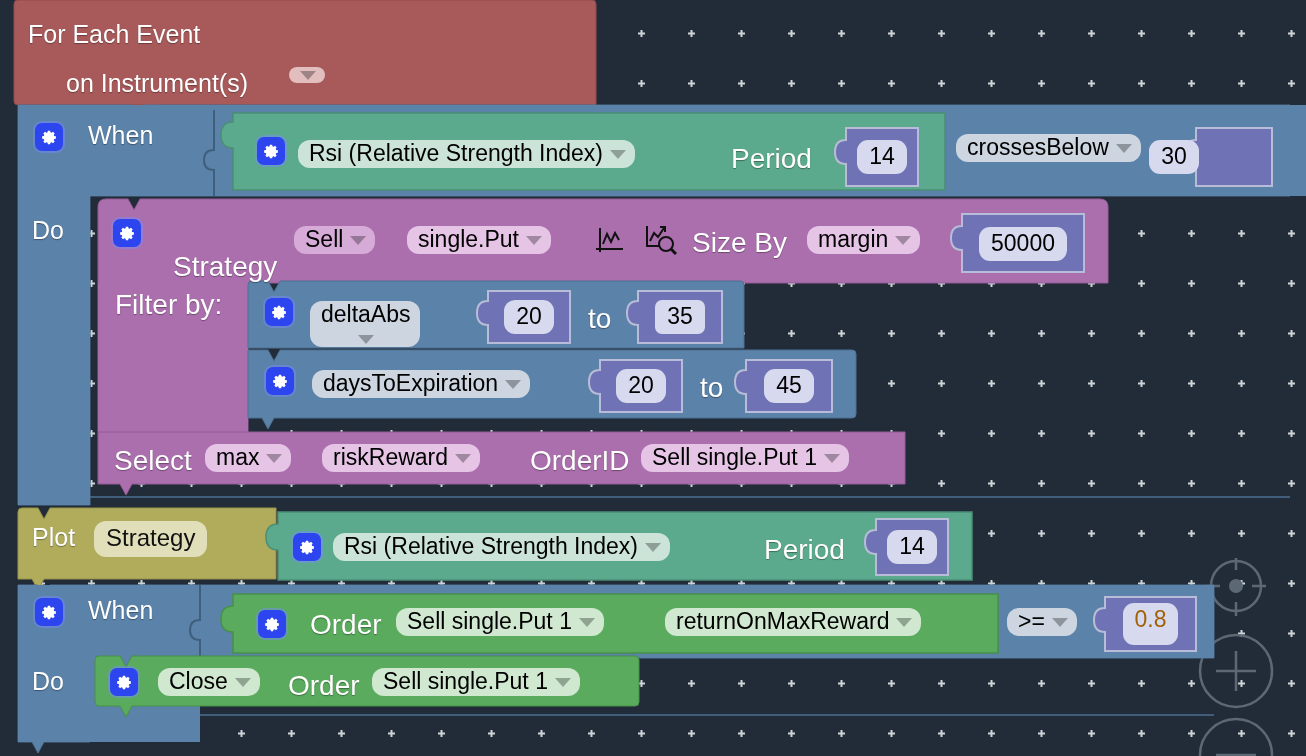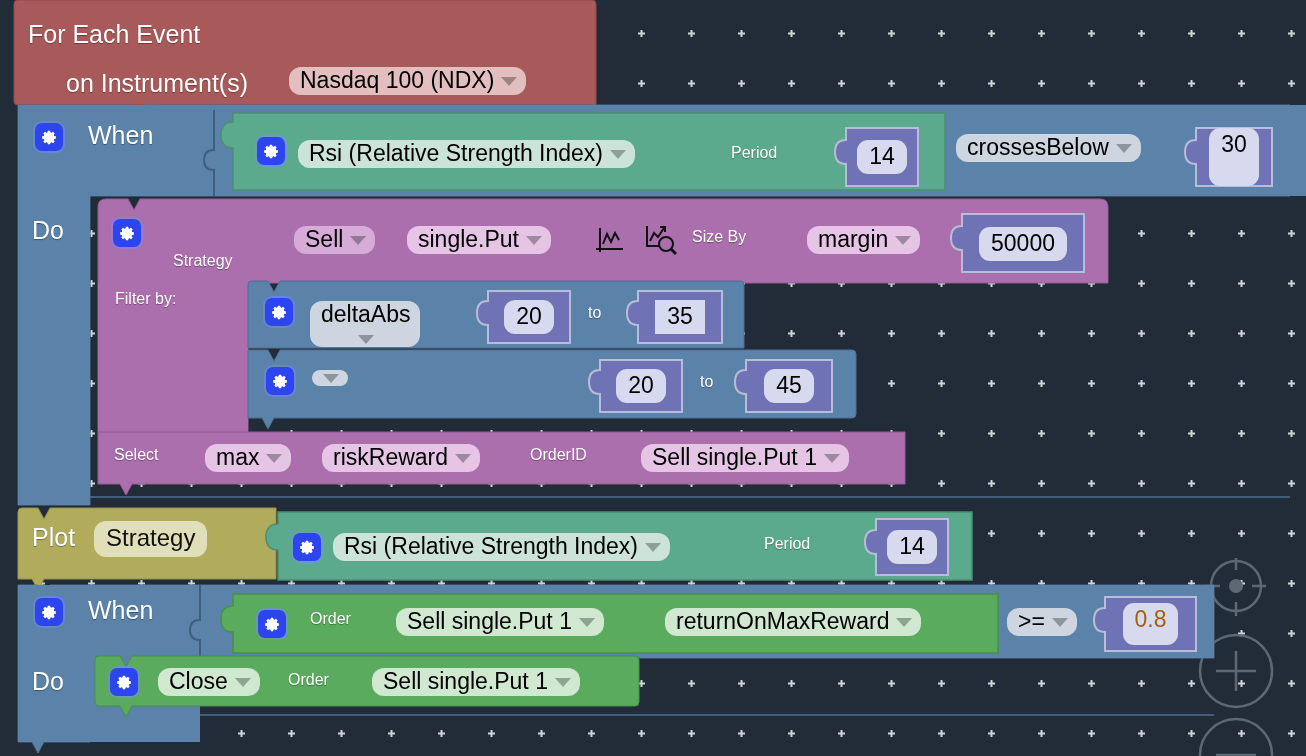--- a/index.html
+++ b/index.html
@@ -11,21 +11,21 @@
       none;
     font-family:"Liberation Sans", sans-serif;
     position:relative;
     -webkit-font-smoothing:antialiased;
   }
   #gridsvg{position:absolute;left:0;top:0;width:1306px;height:756px;}
 
   
   .blk{position:absolute;box-sizing:border-box;}
   .lbl{
-    color:#ffffff;font-size:16px;line-height:1;white-space:nowrap;
+    color:#ffffff;font-size:28px;line-height:1;white-space:nowrap;
     text-shadow:0 1px 1px rgba(0,0,0,.35);
   }
   .field{
     display:inline-flex;align-items:center;gap:7px;
     border-radius:12px;padding:2px 9px 3px 11px;
     font-size:23px;line-height:1;color:#000;white-space:nowrap;
   }
   .caret{
     width:0;height:0;border-left:8px solid transparent;border-right:8px solid transparent;
     border-top:9px solid rgba(0,0,0,.30);display:inline-block;margin-top:2px;
@@ -140,21 +140,20 @@
 
     <path d="M876,519 L876,530 q-11,0 -11,12 q0,12 11,12 L876,575 L948,575 L948,519 Z" fill="#6f72b4" stroke="#b9bcd8" stroke-width="2"></path>
 
     <path d="M1105,597 L1105,608 q-11,0 -11,12 q0,12 11,12 L1105,651 L1196,651 L1196,597 Z" fill="#6f72b4" stroke="#b9bcd8" stroke-width="2"></path>
   </g>
 </svg>
 
 <div class="blk lbl" style="left:28px;top:22px;font-size:25px;">For Each Event</div>
 <div class="blk lbl" style="left:66px;top:71px;font-size:25px;">on Instrument(s)</div>
 <div class="blk field" style="left:289px;top:67px;background:#e3bebe;">
-  <span>Nasdaq 100 (NDX)</span>
   <span class="caret"></span>
 </div>
 
 <div class="blk" style="left:35px;top:123px;">
   <span class="gear">
       <svg viewBox="0 0 24 24">
         <path fill="#fff" d="M12 8.2a3.8 3.8 0 100 7.6 3.8 3.8 0 000-7.6zm0 5.6a1.8 1.8 0 110-3.6 1.8 1.8 0 010 3.6z"></path>
         <path fill="#fff" d="M21 13.6v-3.2l-2.4-.4a6.9 6.9 0 00-.7-1.7l1.4-2-2.3-2.3-2 1.4a6.9 6.9 0 00-1.7-.7L12.9 2.3h-3.2l-.4 2.4c-.6.2-1.2.4-1.7.7l-2-1.4-2.3 2.3 1.4 2c-.3.5-.5 1.1-.7 1.7l-2.4.4v3.2l2.4.4c.2.6.4 1.2.7 1.7l-1.4 2 2.3 2.3 2-1.4c.5.3 1.1.5 1.7.7l.4 2.4h3.2l.4-2.4c.6-.2 1.2-.4 1.7-.7l2 1.4 2.3-2.3-1.4-2c.3-.5.5-1.1.7-1.7l2.4-.4z"></path>
       </svg>
     </span>
@@ -175,21 +174,21 @@
 </div>
 <div class="blk lbl" style="left:731px;top:145px;">Period</div>
 <div class="blk" style="left:846px;top:128px;width:72px;height:58px;display:flex;align-items:center;justify-content:center;">
   <span style="background:#d7d9ef;border-radius:11px;color:#000;font-size:23px;padding:3px 12px 4px;">14</span>
 </div>
 
 <div class="blk field" style="left:956px;top:134px;background:#ccd5e0;">
   <span>crossesBelow</span>
   <span class="caret"></span>
 </div>
-<div class="blk" style="left:1196px;top:128px;width:76px;height:58px;display:flex;justify-content:center;">
+<div class="blk" style="left:1136px;top:128px;width:76px;height:58px;display:flex;align-items:center;justify-content:center;">
   <span style="background:#d7d9ef;border-radius:11px;color:#000;font-size:23px;padding:3px 12px 4px;">30</span>
 </div>
 
 <div class="blk lbl" style="left:32px;top:218px;font-size:25px;">Do</div>
 
 <div class="blk" style="left:113px;top:219px;">
   <span class="gear">
       <svg viewBox="0 0 24 24">
         <path fill="#fff" d="M12 8.2a3.8 3.8 0 100 7.6 3.8 3.8 0 000-7.6zm0 5.6a1.8 1.8 0 110-3.6 1.8 1.8 0 010 3.6z"></path>
         <path fill="#fff" d="M21 13.6v-3.2l-2.4-.4a6.9 6.9 0 00-.7-1.7l1.4-2-2.3-2.3-2 1.4a6.9 6.9 0 00-1.7-.7L12.9 2.3h-3.2l-.4 2.4c-.6.2-1.2.4-1.7.7l-2-1.4-2.3 2.3 1.4 2c-.3.5-.5 1.1-.7 1.7l-2.4.4v3.2l2.4.4c.2.6.4 1.2.7 1.7l-1.4 2 2.3 2.3 2-1.4c.5.3 1.1.5 1.7.7l.4 2.4h3.2l.4-2.4c.6-.2 1.2-.4 1.7-.7l2 1.4 2.3-2.3-1.4-2c.3-.5.5-1.1.7-1.7l2.4-.4z"></path>
@@ -242,32 +241,33 @@
 </div>
 <div class="blk field" style="left:310px;top:301px;background:#ccd5e0;flex-direction:column;">
   <span>deltaAbs</span>
   <span class="caret"></span>
 </div>
 <div class="blk" style="left:488px;top:291px;width:82px;height:52px;display:flex;align-items:center;justify-content:center;">
   <span style="background:#d7d9ef;border-radius:11px;color:#000;font-size:23px;padding:3px 12px 4px;">20</span>
 </div>
 <div class="blk lbl" style="left:588px;top:305px;">to</div>
 <div class="blk" style="left:638px;top:291px;width:84px;height:52px;display:flex;align-items:center;justify-content:center;">
-  <span style="background:#d7d9ef;border-radius:0;color:#000;font-size:23px;padding:3px 12px 4px;">35</span>
+  <span style="background:#d7d9ef;border-radius:7px;color:#000;font-size:23px;padding:3px 12px 4px;">35</span>
 </div>
 
 <div class="blk" style="left:266px;top:367px;">
   <span class="gear">
       <svg viewBox="0 0 24 24">
         <path fill="#fff" d="M12 8.2a3.8 3.8 0 100 7.6 3.8 3.8 0 000-7.6zm0 5.6a1.8 1.8 0 110-3.6 1.8 1.8 0 010 3.6z"></path>
         <path fill="#fff" d="M21 13.6v-3.2l-2.4-.4a6.9 6.9 0 00-.7-1.7l1.4-2-2.3-2.3-2 1.4a6.9 6.9 0 00-1.7-.7L12.9 2.3h-3.2l-.4 2.4c-.6.2-1.2.4-1.7.7l-2-1.4-2.3 2.3 1.4 2c-.3.5-.5 1.1-.7 1.7l-2.4.4v3.2l2.4.4c.2.6.4 1.2.7 1.7l-1.4 2 2.3 2.3 2-1.4c.5.3 1.1.5 1.7.7l.4 2.4h3.2l.4-2.4c.6-.2 1.2-.4 1.7-.7l2 1.4 2.3-2.3-1.4-2c.3-.5.5-1.1.7-1.7l2.4-.4z"></path>
       </svg>
     </span>
 </div>
 <div class="blk field" style="left:312px;top:370px;background:#ccd5e0;">
+  <span>daysToExpiration</span>
   <span class="caret"></span>
 </div>
 <div class="blk" style="left:600px;top:360px;width:82px;height:52px;display:flex;align-items:center;justify-content:center;">
   <span style="background:#d7d9ef;border-radius:11px;color:#000;font-size:23px;padding:3px 12px 4px;">20</span>
 </div>
 <div class="blk lbl" style="left:700px;top:374px;">to</div>
 <div class="blk" style="left:746px;top:360px;width:86px;height:52px;display:flex;align-items:center;justify-content:center;">
   <span style="background:#d7d9ef;border-radius:11px;color:#000;font-size:23px;padding:3px 12px 4px;">45</span>
 </div>
 

